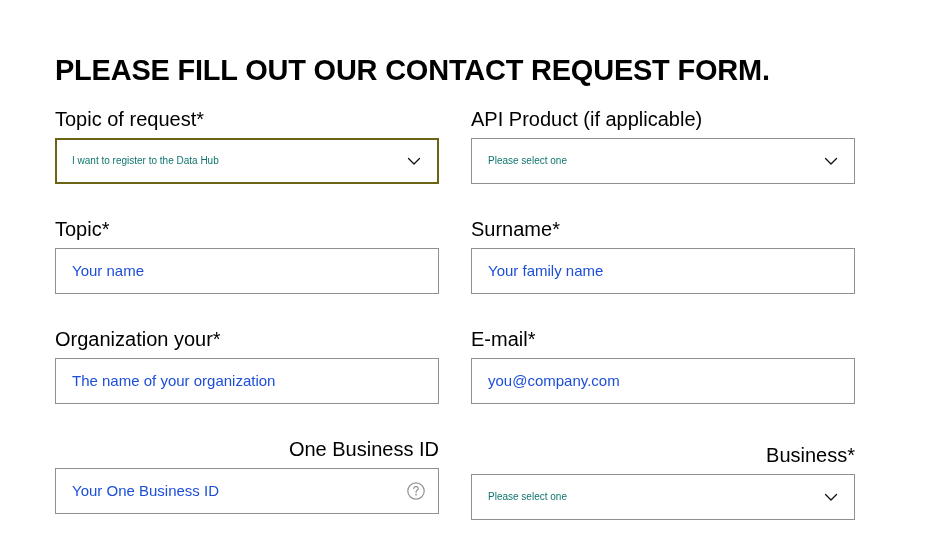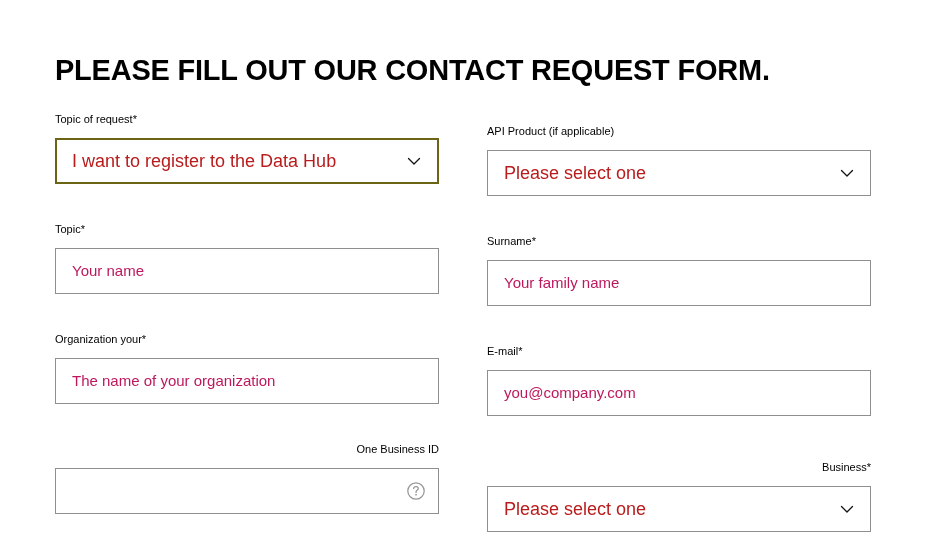--- a/index.html
+++ b/index.html
@@ -44,31 +44,31 @@
     position: absolute;
     left: 55px;
     top: 110px;
     width: 800px;
   }
 
   .field {
     position: absolute;
   }
   .field.col-left  { left: 0px;   width: 384px; }
-  .field.col-right { left: 432px; width: 384px; margin-top: 12px; }
+  .field.col-right { left: 416px; width: 384px; }
 
   .row1 { top: 0px; }
   .row2 { top: 110px; }
   .row3 { top: 220px; }
   .row4 { top: 330px; text-align: right; }
   .row4.col-right { top: 336px; }
 
   .field-label {
     display: block;
-    font-size: 11px;
+    font-size: 20px;
     line-height: 18px;
     color: #000000;
     margin-bottom: 10px;
     white-space: nowrap;
   }
 
   .control {
     position: relative;
     box-sizing: border-box;
     width: 100%;
@@ -76,36 +76,36 @@
     border: 1px solid #8f8f8f;
     background: #ffffff;
     display: flex;
     align-items: center;
   }
   .control.focused {
     border: 2px solid #6b6415;
   }
 
   .control-value {
-    font-size: 18px;
+    font-size: 10px;
     line-height: 20px;
-    color: #b91c1c;
+    color: #0f766e;
     padding-left: 16px;
     padding-right: 44px;
     white-space: nowrap;
     overflow: hidden;
   }
   .control.focused .control-value {
     padding-left: 15px;
   }
 
   .control-placeholder {
     font-size: 15px;
     line-height: 20px;
-    color: #be185d;
+    color: #1d4ed8;
     padding-left: 16px;
     padding-right: 44px;
     white-space: nowrap;
     overflow: hidden;
   }
 
   
   .chevron {
     position: absolute;
     right: 14px;
@@ -187,20 +187,21 @@
     <div class="field col-right row3">
       <label class="field-label">E-mail*</label>
       <div class="control">
         <span class="control-placeholder">you@company.com</span>
       </div>
     </div>
 
     <div class="field col-left row4">
       <label class="field-label">One Business ID</label>
       <div class="control">
+        <span class="control-placeholder">Your One Business ID</span>
         <span class="help-icon">
           <svg width="20" height="20" viewBox="0 0 20 20">
             <circle cx="10" cy="10" r="8.2" fill="none" stroke="#949494" stroke-width="1.2"></circle>
             <path d="M7.7 7.6 C7.7 6.3 8.7 5.6 10 5.6 C11.3 5.6 12.3 6.4 12.3 7.6 C12.3 9.0 10.8 9.3 10.3 10.1 C10.1 10.5 10.05 10.9 10.05 11.5" fill="none" stroke="#949494" stroke-width="1.2" stroke-linecap="round"></path>
             <circle cx="10.05" cy="13.7" r="0.85" fill="#949494"></circle>
           </svg>
         </span>
       </div>
     </div>
 

